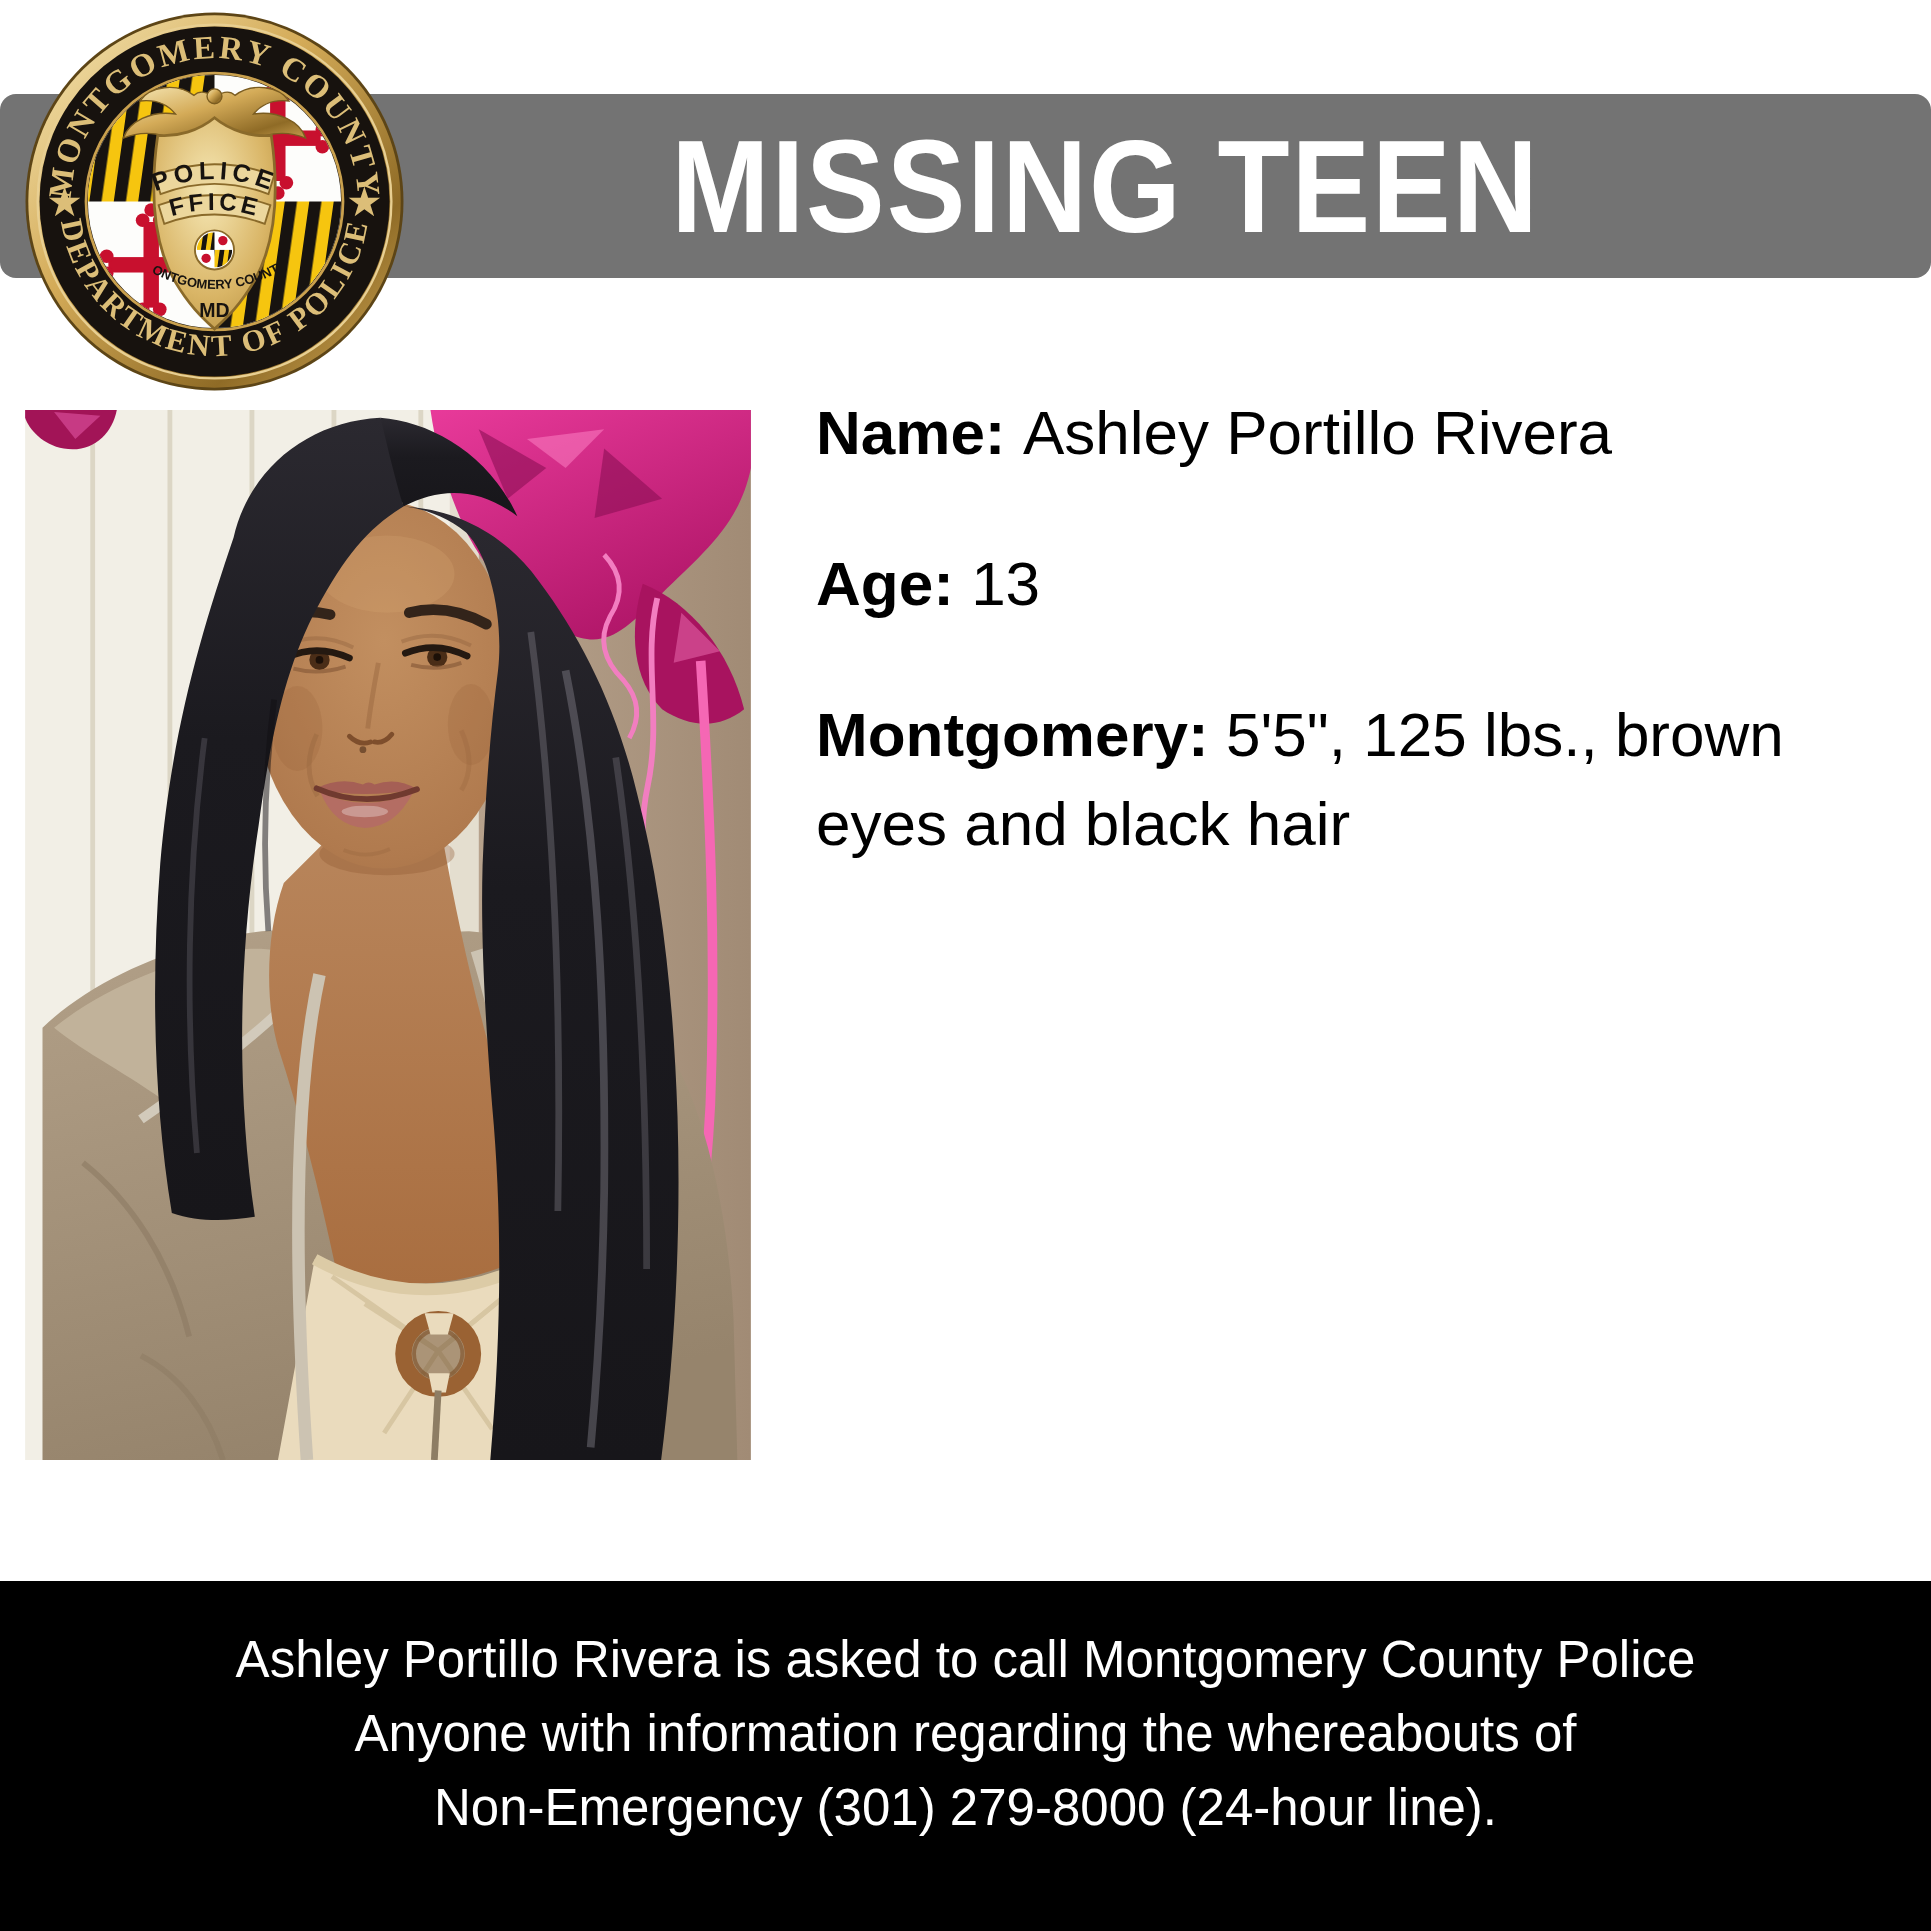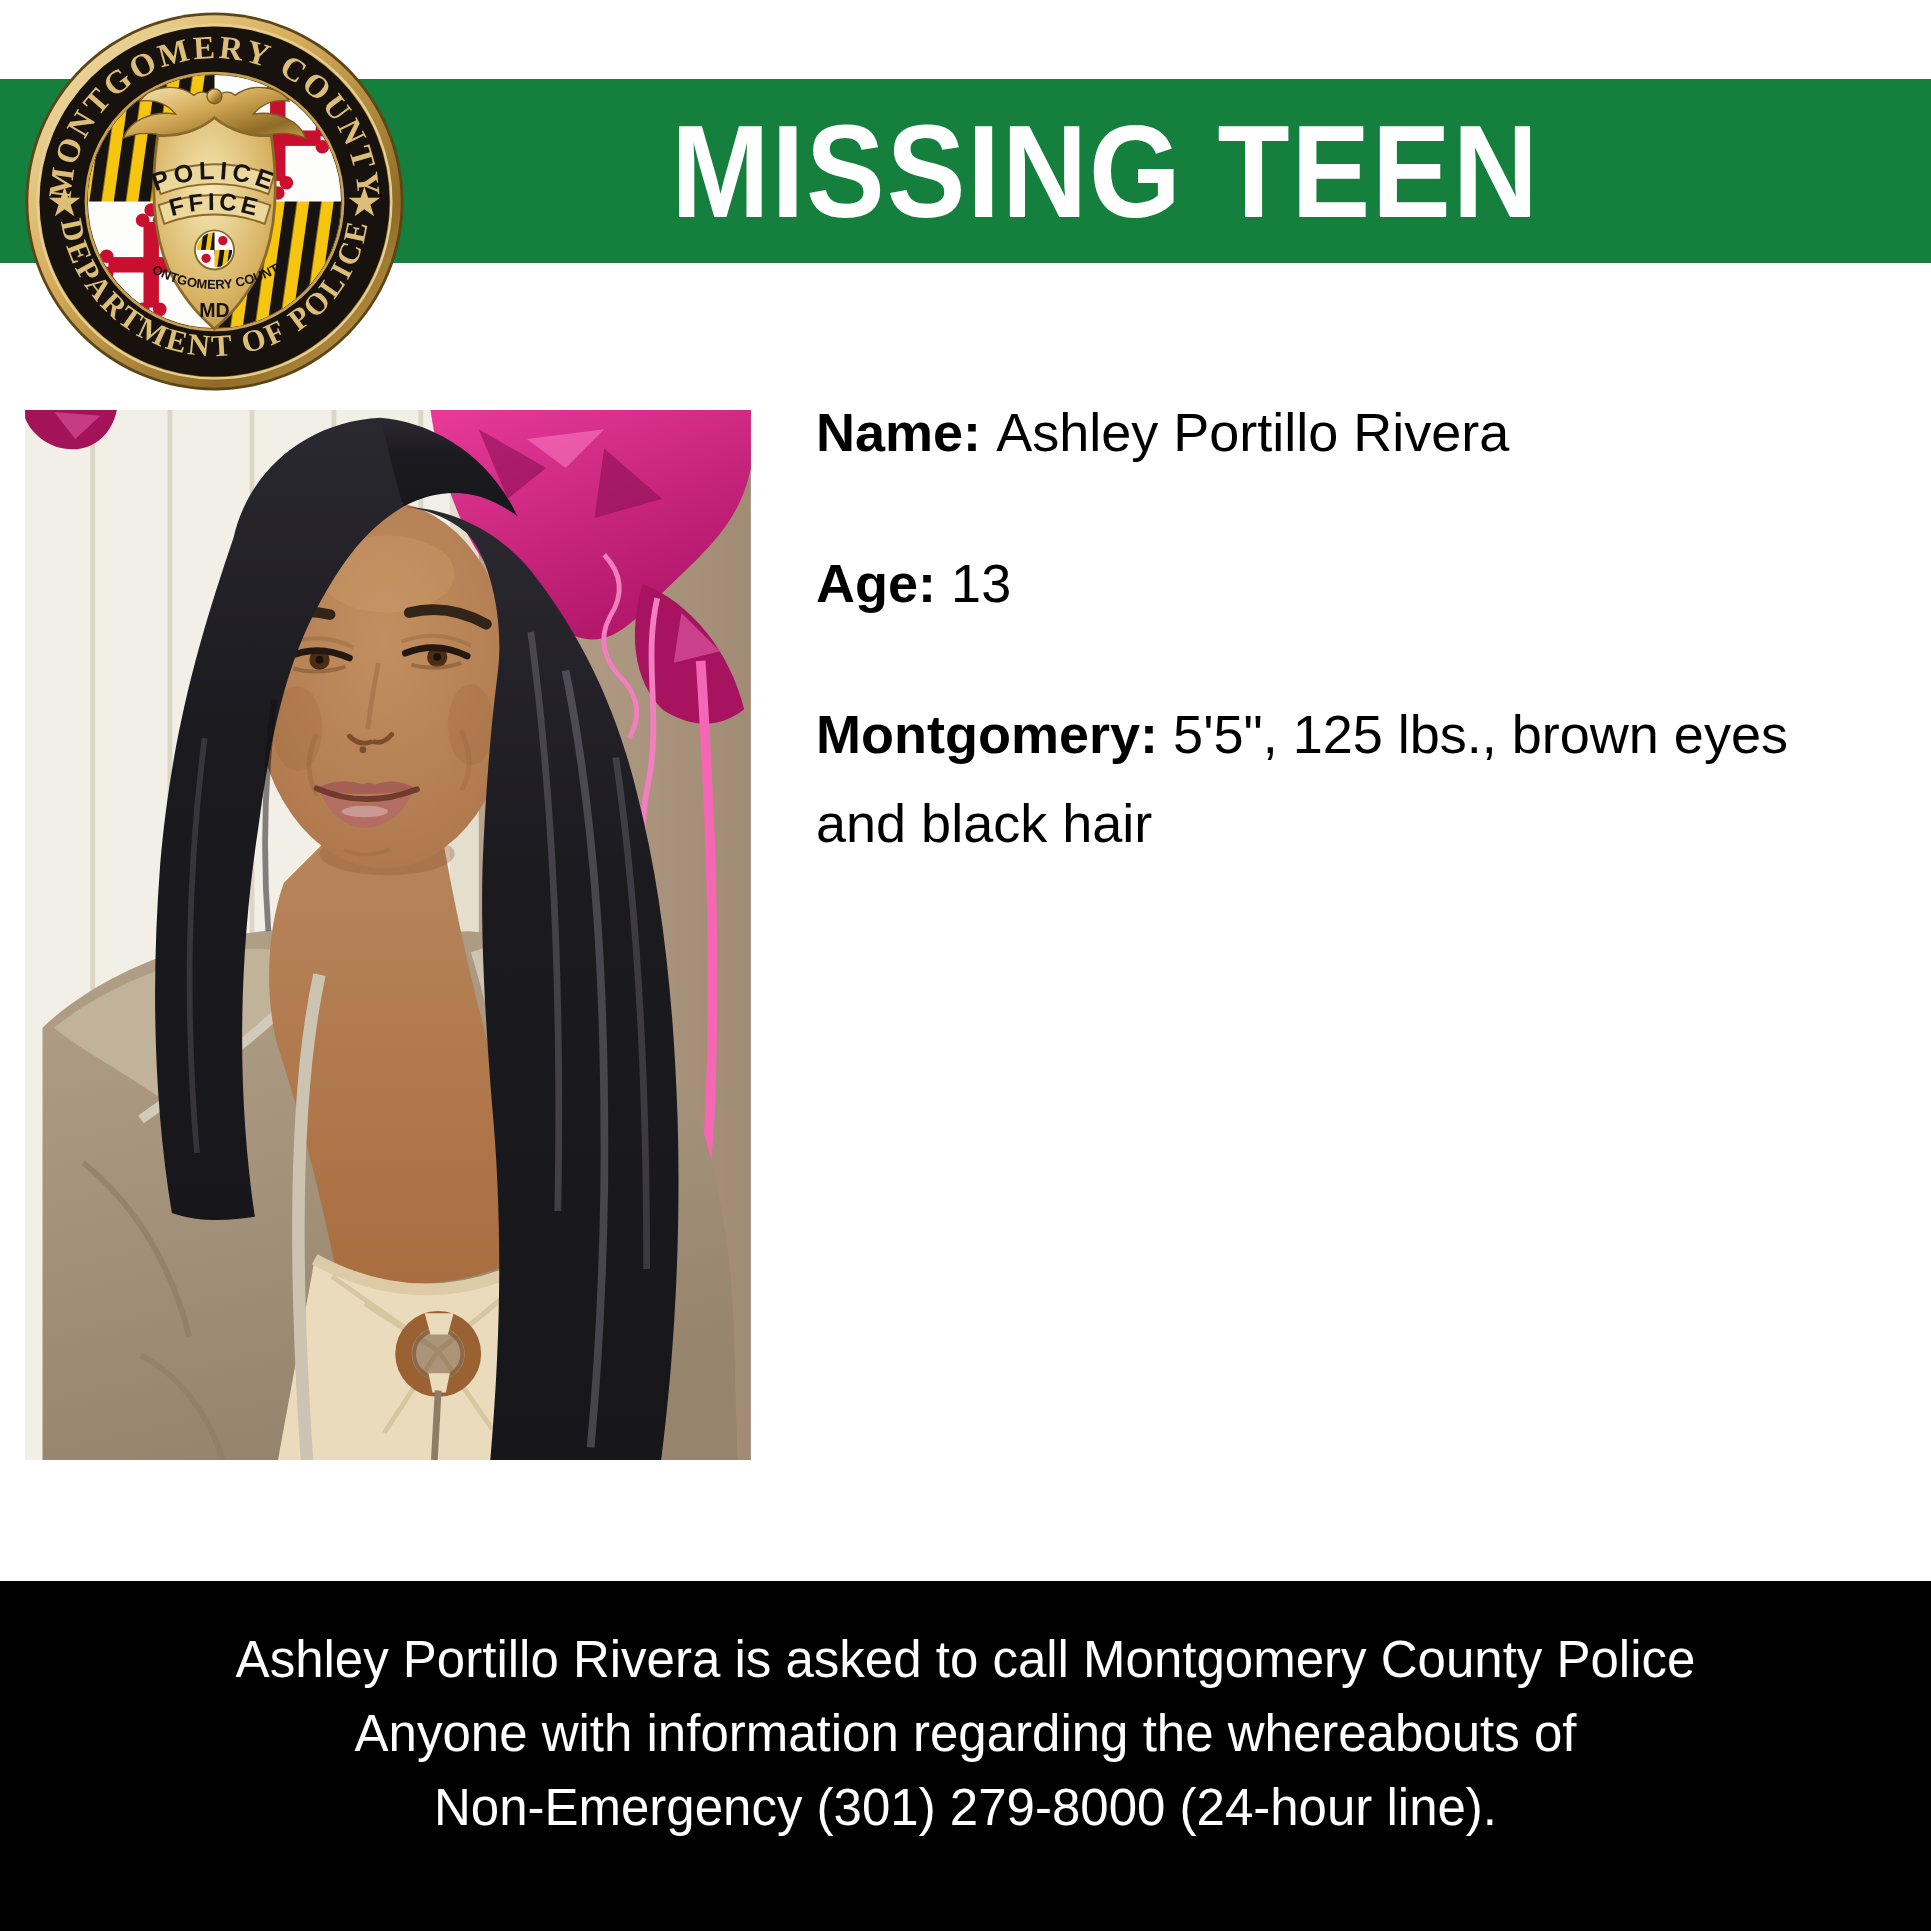--- a/index.html
+++ b/index.html
@@ -2,36 +2,36 @@
 <html><head>
 <meta charset="utf-8">
 <style>
   html,body{margin:0;padding:0;background:#888;}
   .poster{
     position:relative;width:1931px;height:1931px;background:#ffffff;
     overflow:hidden;font-family:"Liberation Sans",sans-serif;
   }
   
   .banner{
-    position:absolute;left:0;top:79px;width:1931px;height:184px;
-    background:#15803d;display:flex;align-items:center;justify-content:center;
-    box-sizing:border-box;padding-left:280px;
+    position:absolute;left:0;top:94px;width:1931px;height:184px;
+    background:#737373;display:flex;align-items:center;justify-content:center;
+    box-sizing:border-box;padding-left:280px;border-radius:16px;
   }
   .banner-title{
     color:#ffffff;font-size:118px;font-weight:bold;letter-spacing:1.9px;
     transform:scaleY(1.12);white-space:nowrap;
   }
   
   .badge{position:absolute;left:19.3px;top:5.8px;width:391px;height:391px;}
   
   .photo{position:absolute;left:25px;top:410px;width:726px;height:1050px;}
   
   .details{
     position:absolute;left:816px;top:388px;width:1023px;color:#000;
-    font-size:54px;line-height:89px;
+    font-size:62px;line-height:89px;
   }
   .details p{margin:0 0 62px 0;}
   .details p:last-child{margin-bottom:0;}
   .lbl{font-weight:bold;margin-right:0.28em;}
   
   .footer{
     position:absolute;left:0;top:1581px;width:1931px;height:350px;
     background:#000000;color:#ffffff;text-align:center;
     box-sizing:border-box;padding-top:42px;
   }

